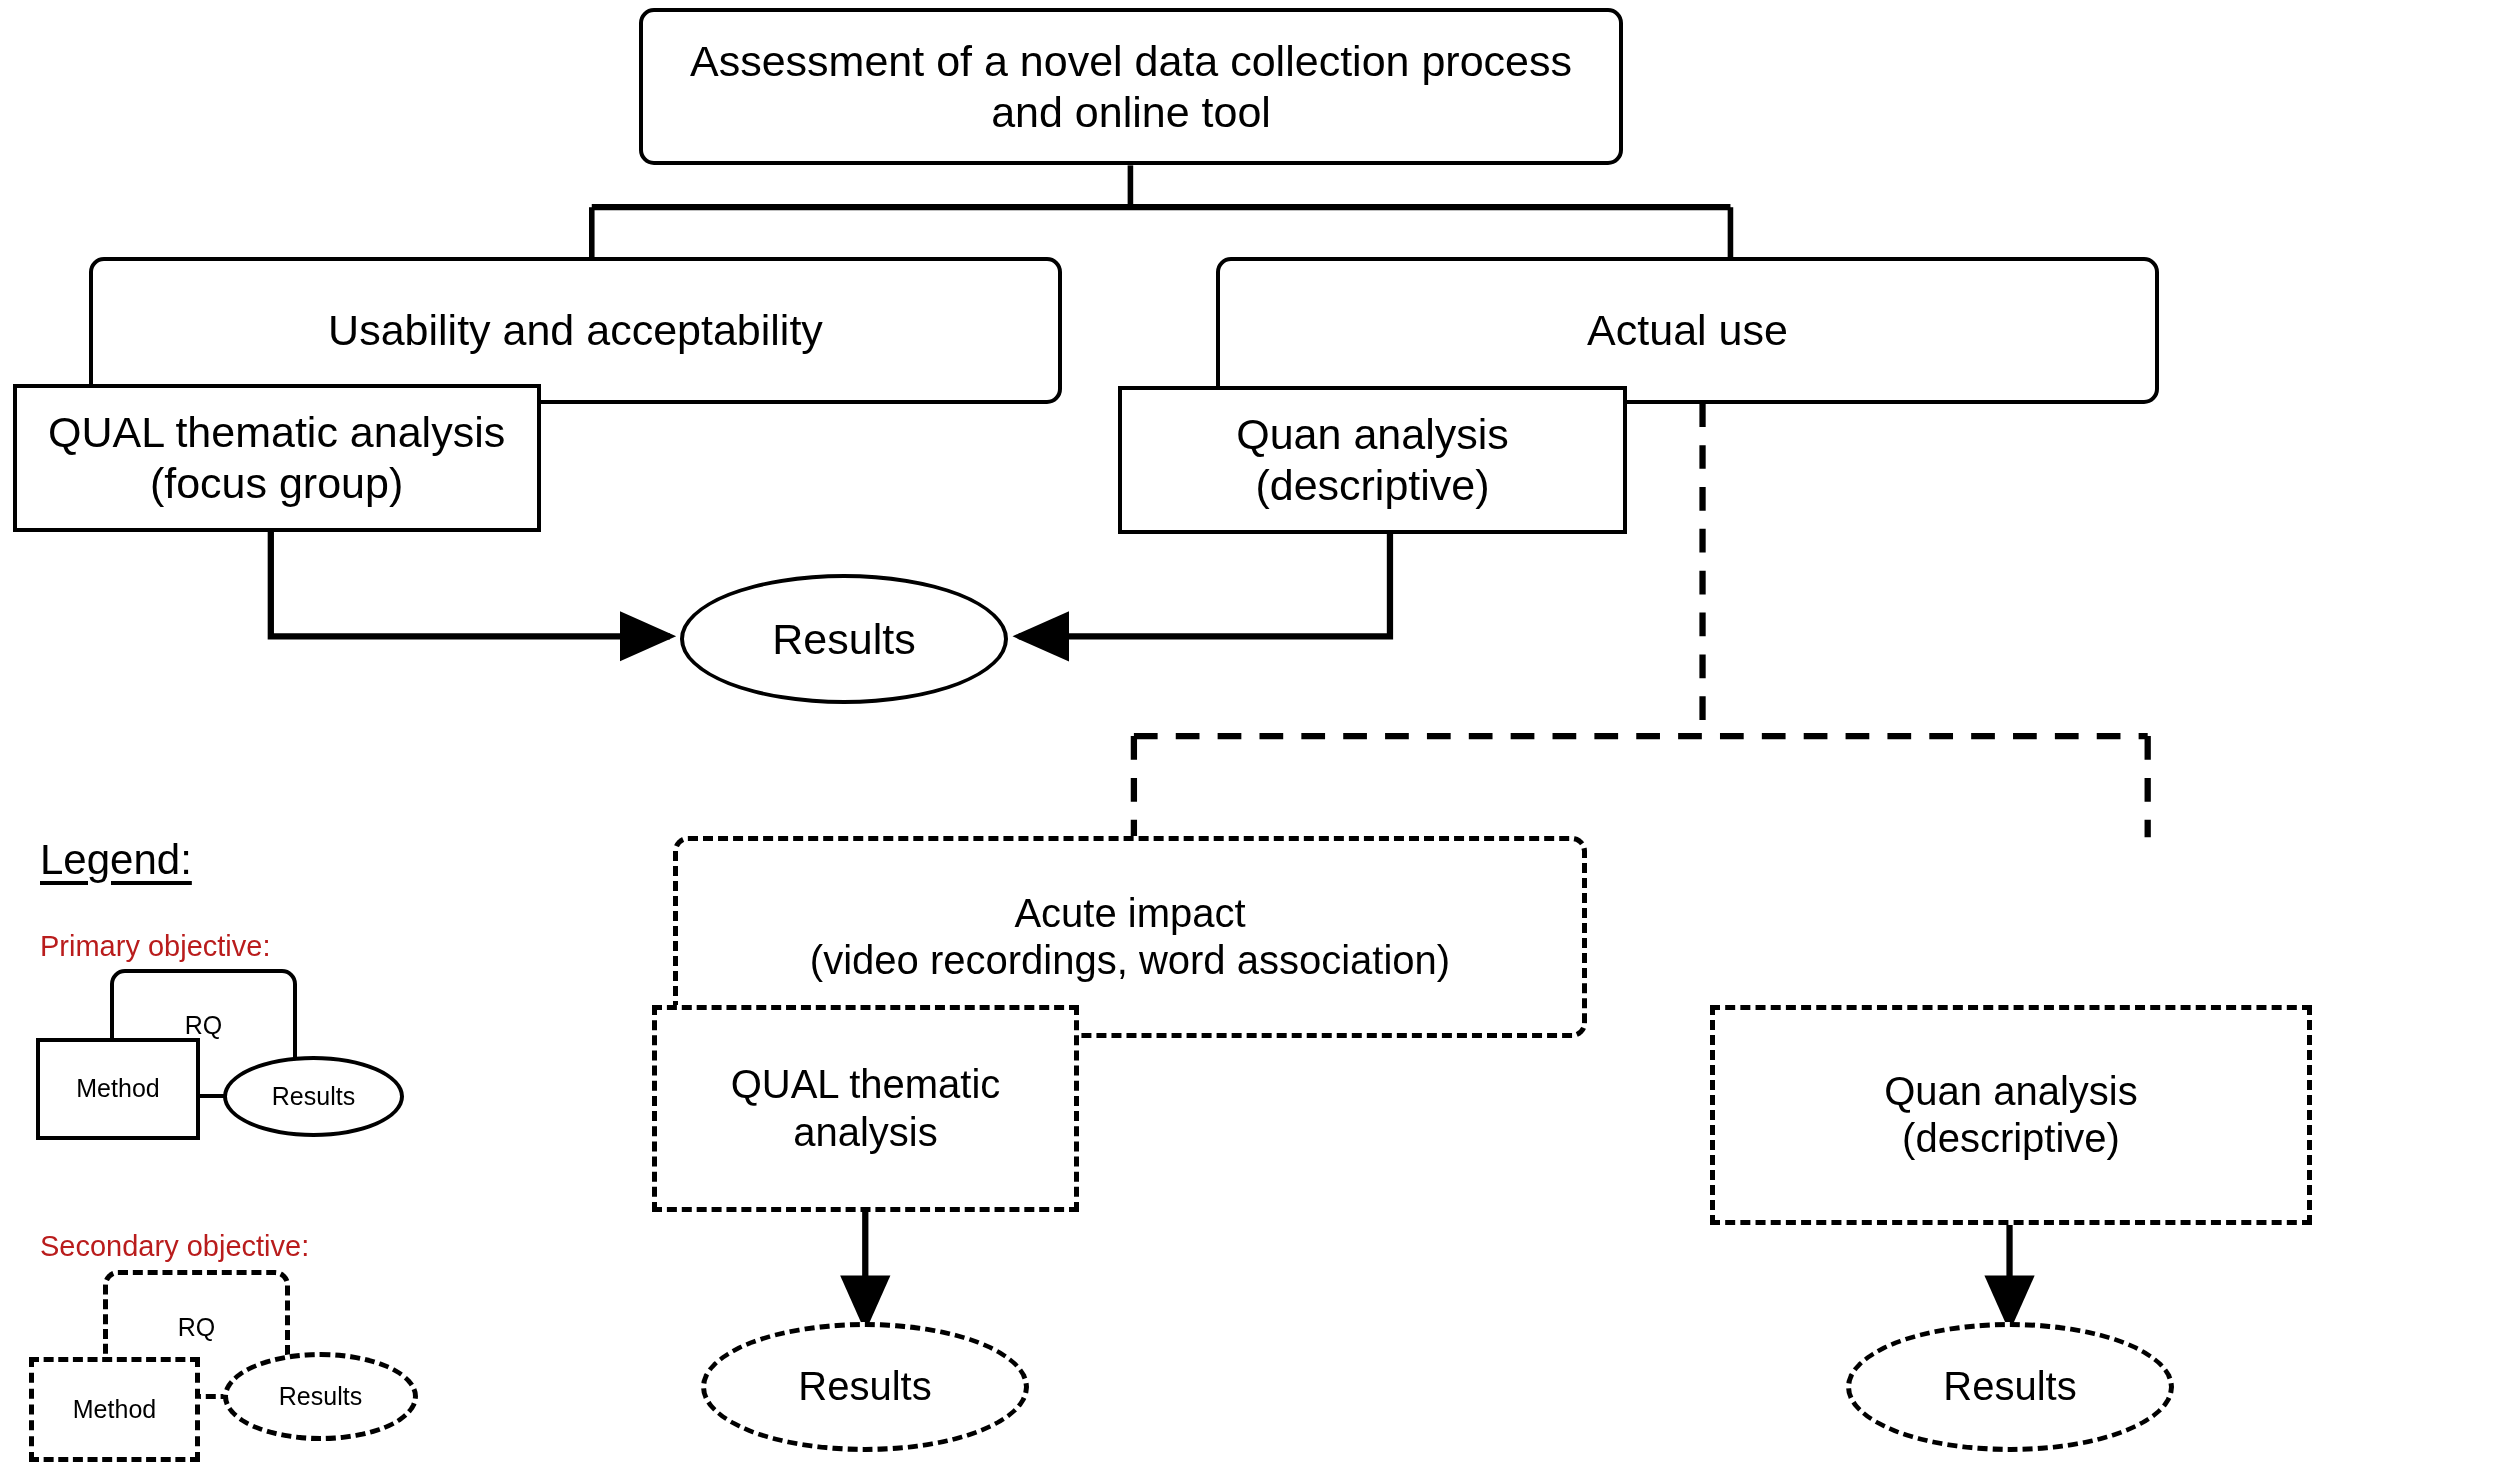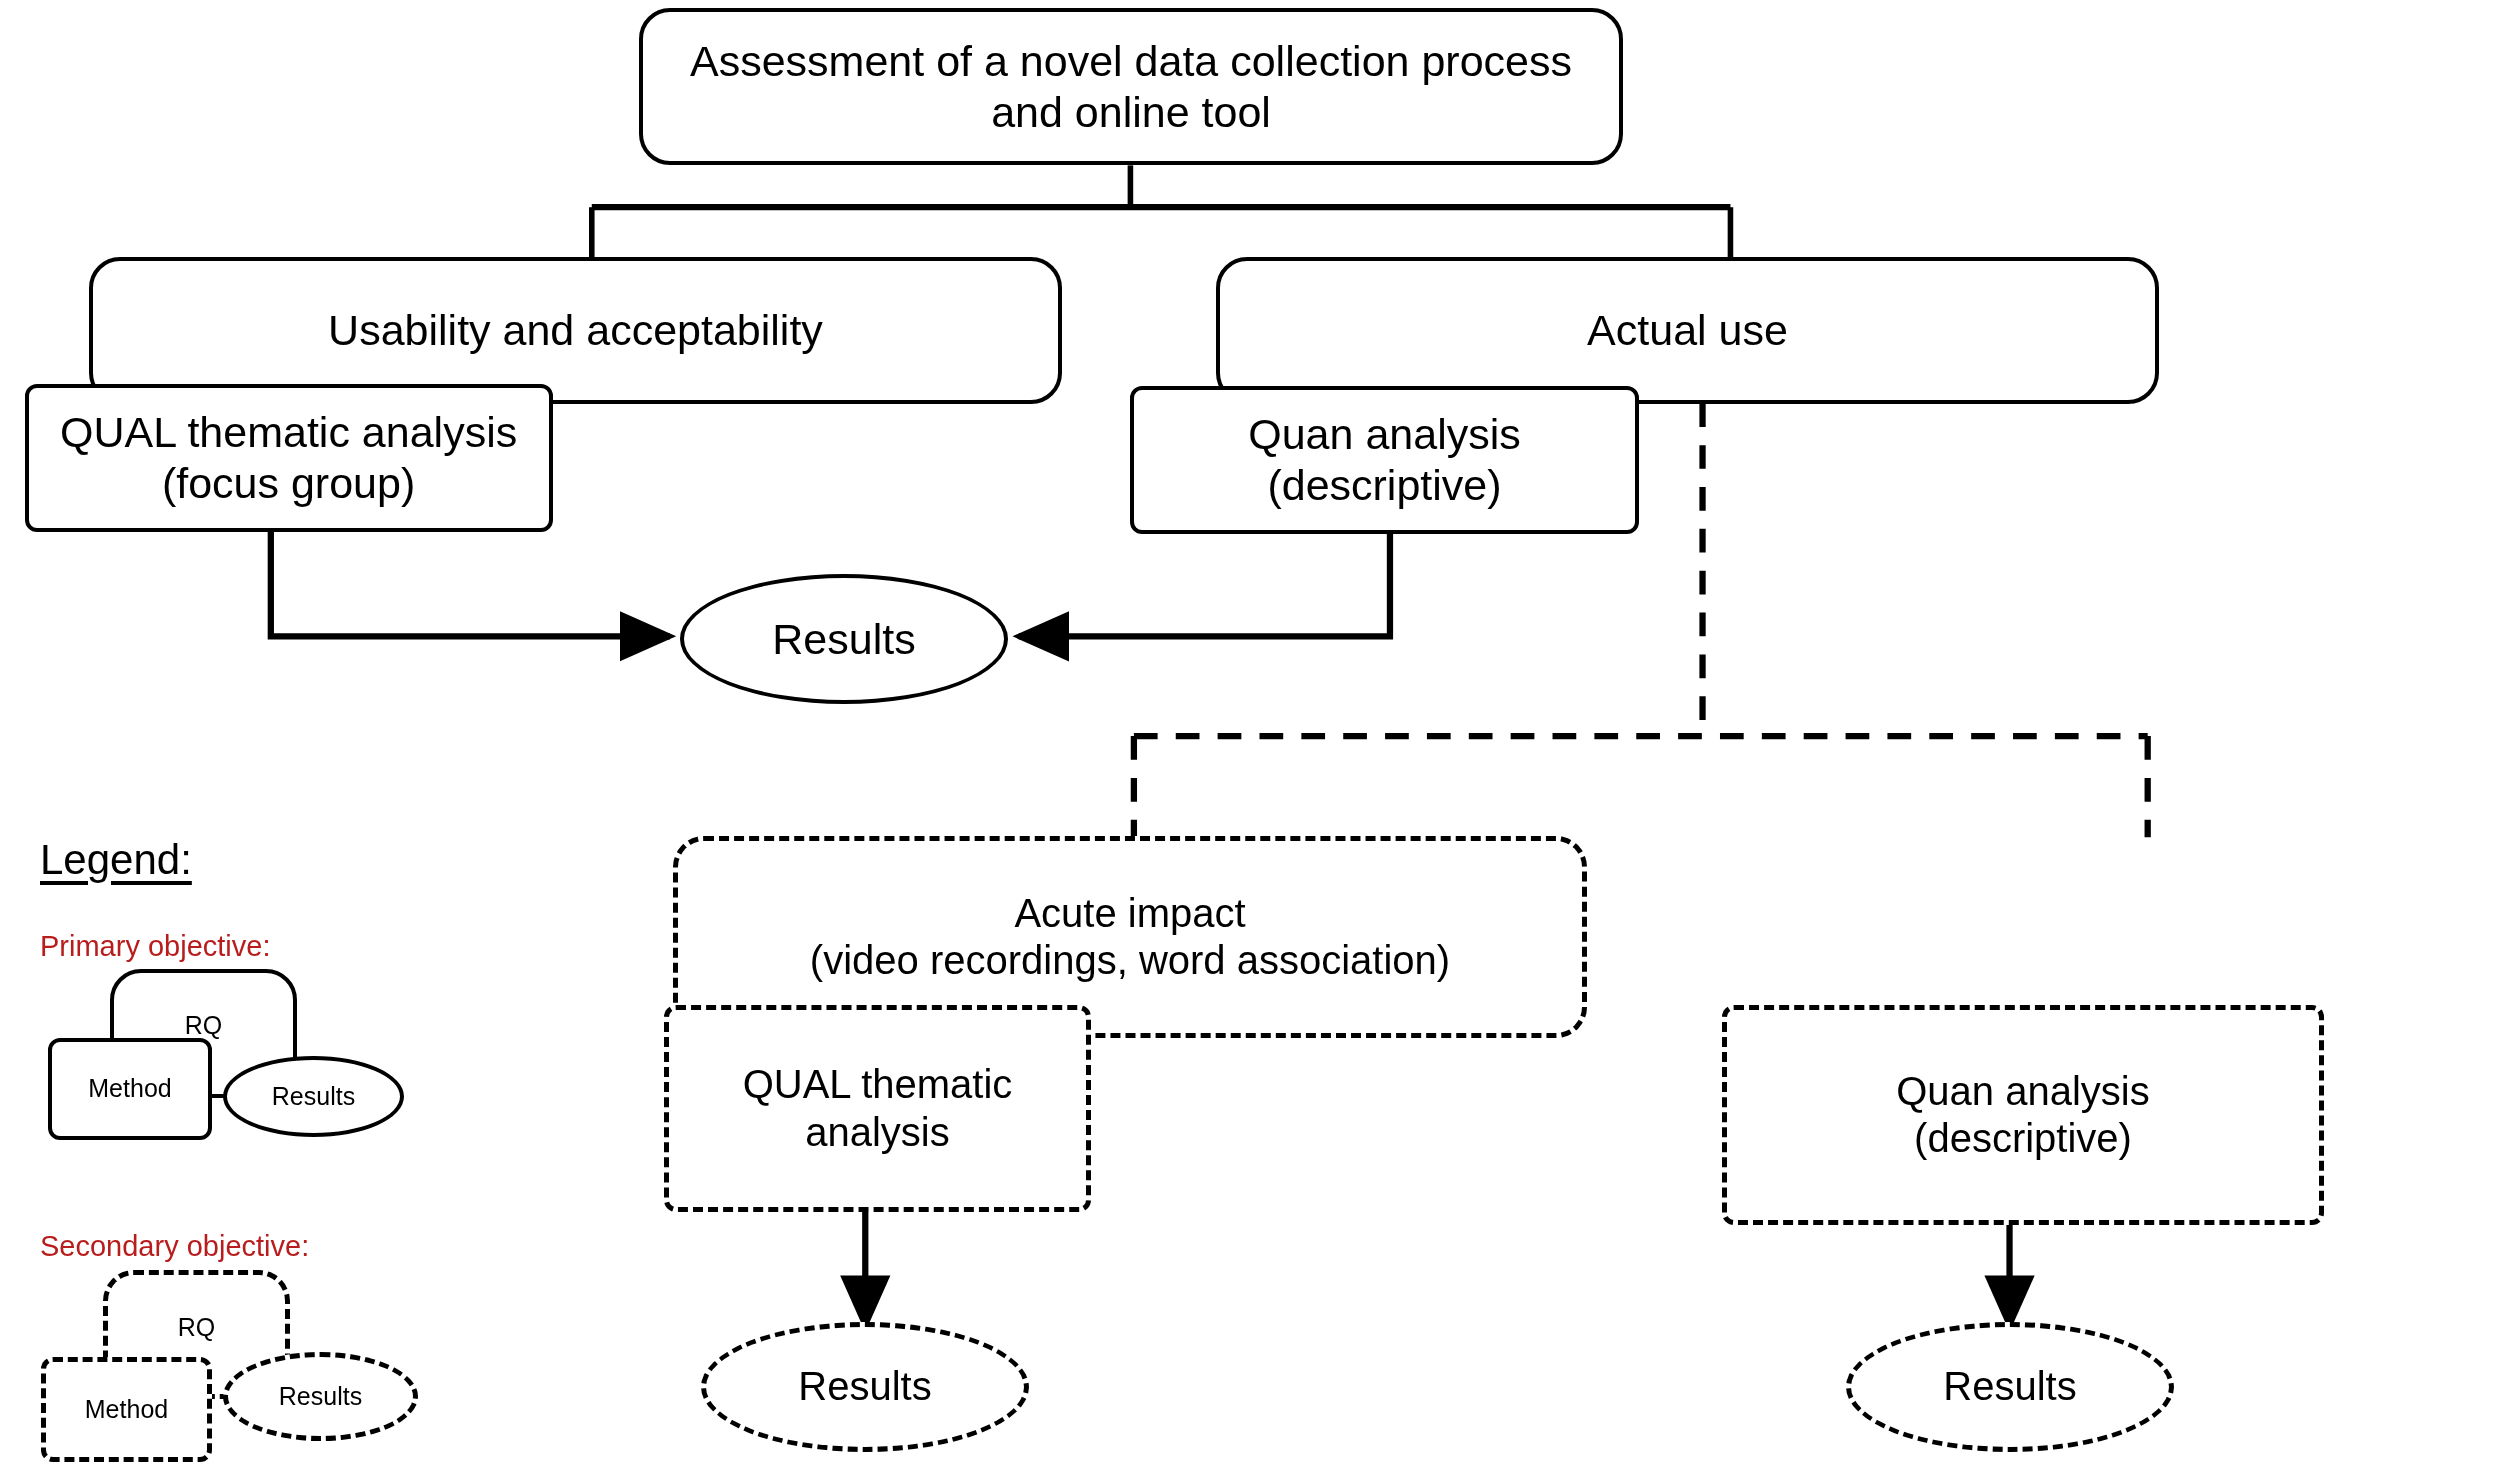--- a/index.html
+++ b/index.html
@@ -23,27 +23,26 @@
     justify-content: center;
     text-align: center;
     color: #000000;
     background: #ffffff;
     line-height: 1.18;
     white-space: pre-line;
   }
   
   .rq-box {
     border: 4.9px solid #000000;
-    border-radius: 31px;
+    border-radius: 15px;
     text-align: center;
   }
   .method-box {
     border: 4.9px solid #000000;
-    border-radius: 12px;
-    margin-left: 12px;
+    border-radius: 0;
   }
   .results-ellipse {
     border: 4.9px solid #000000;
     border-radius: 50%;
   }
   
   .rq-box.dashed {
     border-style: dashed;
     border-width: 5.6px;
   }

